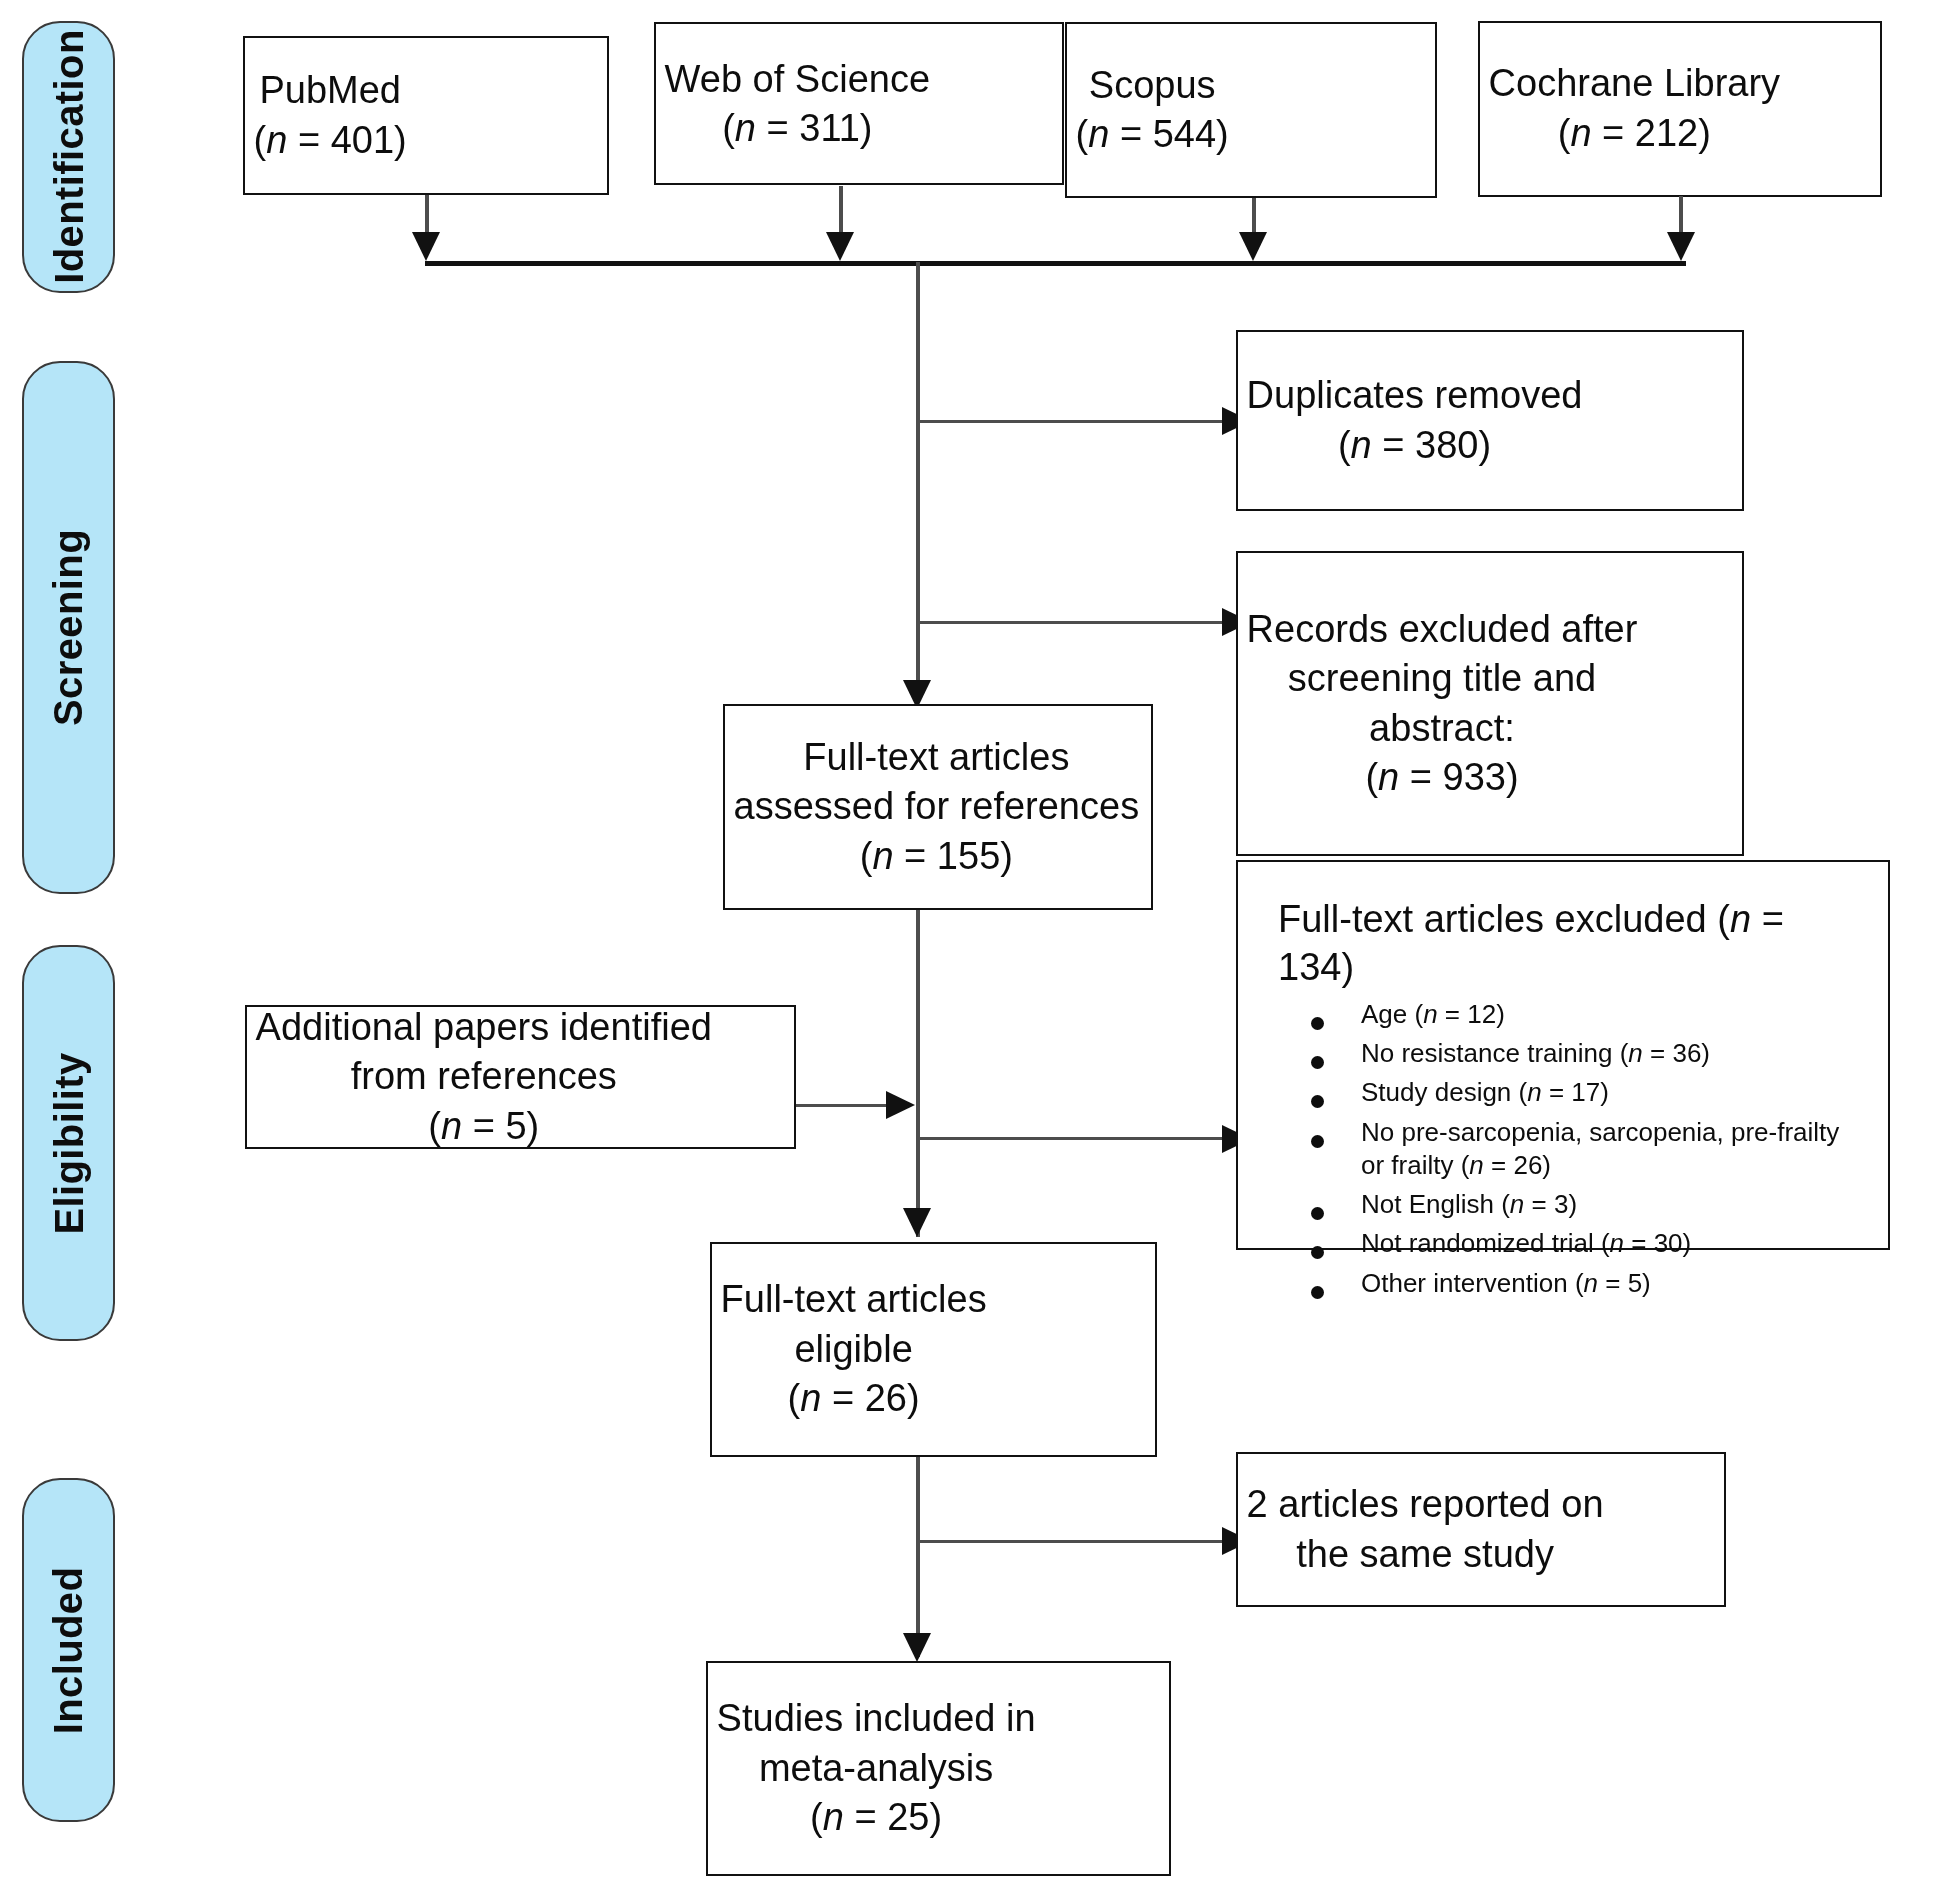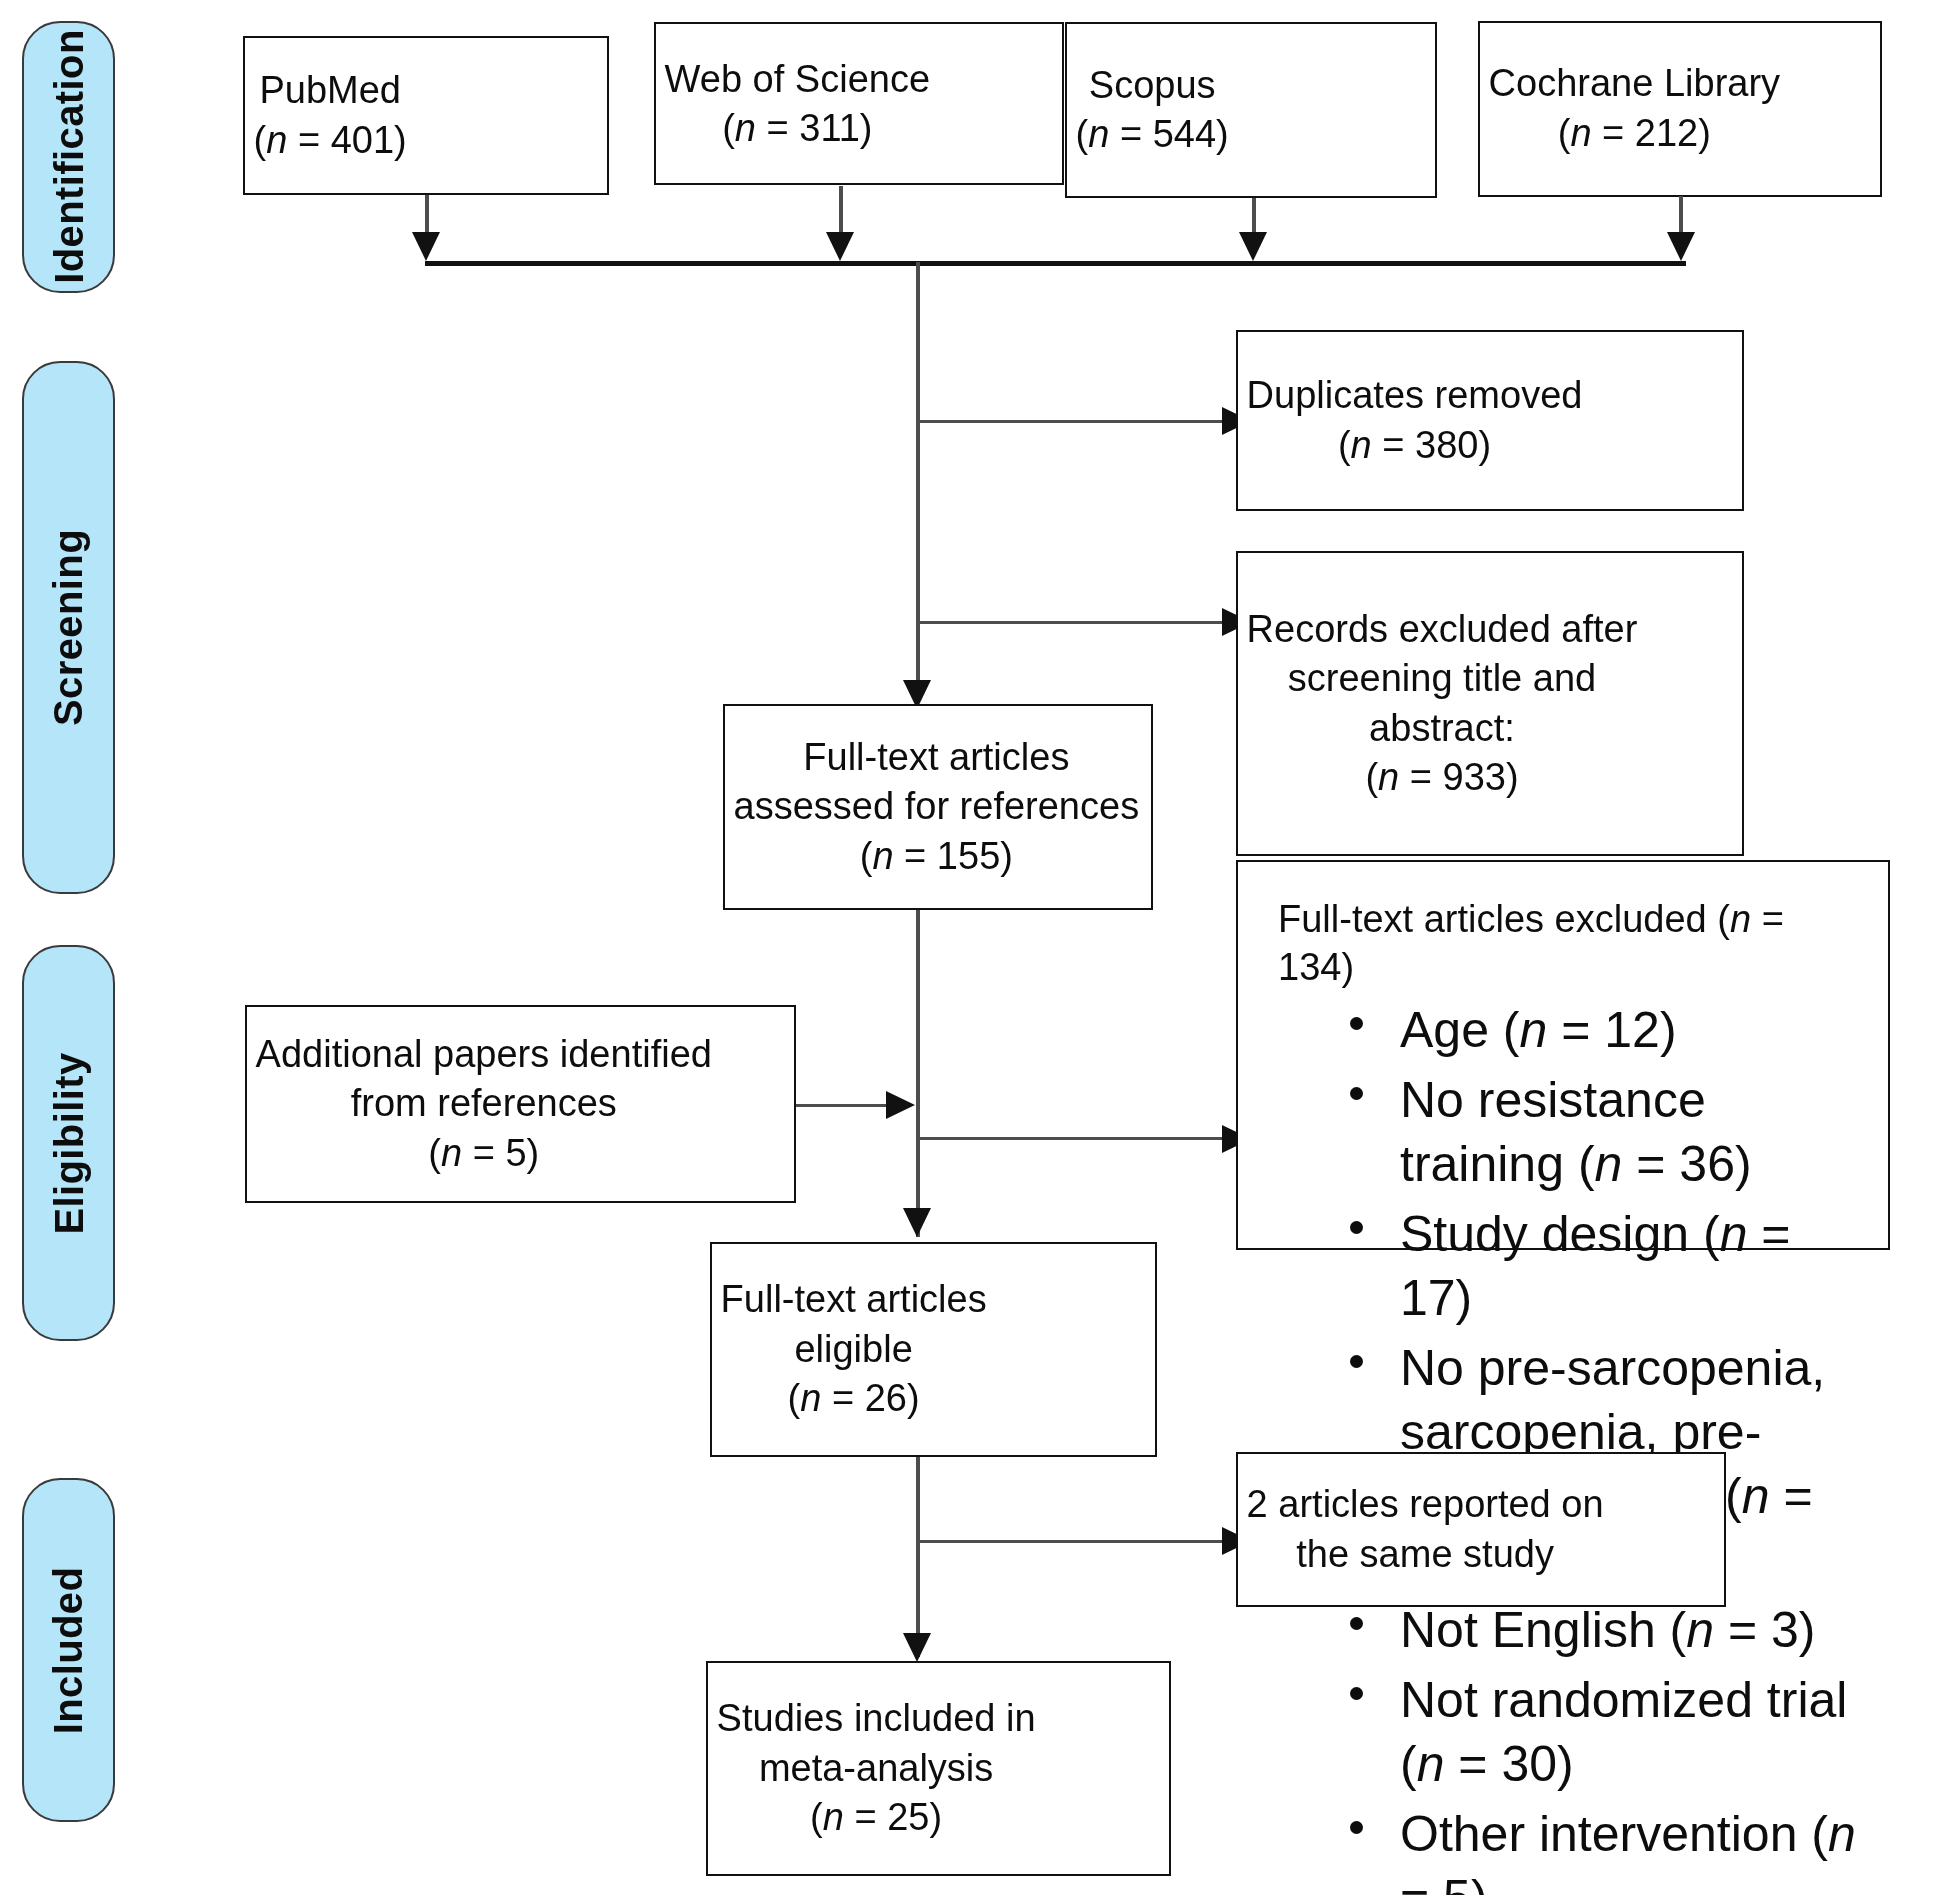--- a/index.html
+++ b/index.html
@@ -74,25 +74,24 @@
     color: #0d0d0d;
     margin-bottom: 6.9px;
   }
   ul.excl-list {
     margin: 0;
     padding-left: 83px;
     list-style: none;
   }
   ul.excl-list li {
     position: relative;
-    font-size: 50px;
+    font-size: 26px;
     line-height: 1.28;
     color: #0d0d0d;
     margin-bottom: 6px;
-    margin-left: 39px;
   }
   ul.excl-list li::before {
     content: "";
     position: absolute;
     left: -50px;
     top: 19px;
     width: 13px;
     height: 13px;
     background: #0d0d0d;
     border-radius: 50%;
@@ -229,21 +228,21 @@
 
   <div class="vline" style="left:916px; top:910px; width:4.3px; height:327px;"></div>
   <div class="arrow-down" style="left:903px; top:1208px;"></div>
 
   <div class="hline" style="left:916px; top:1137px; width:310px;"></div>
   <div class="arrow-right" style="left:1222px; top:1125px;"></div>
 
   <div class="hline" style="left:796px; top:1104px; width:95px;"></div>
   <div class="arrow-right" style="left:886px; top:1091px;"></div>
 
-  <div class="box" style="left:245px; top:1005px; width:551px; height:198px;">
+  <div class="box" style="left:245px; top:1005px; width:551px; height:144px;">
     <div class="box-text">
       <div>Additional papers identified</div>
       <div>from references</div>
       <div>(<em class="nvar">n</em> = 5)</div>
     </div>
   </div>
 
   <div class="box align-left" style="left:1236px; top:860px; width:654px; height:390px;">
     <div class="excl-inner">
       <div class="excl-title">Full-text articles excluded (<em class="nvar">n</em> = 134)</div>

